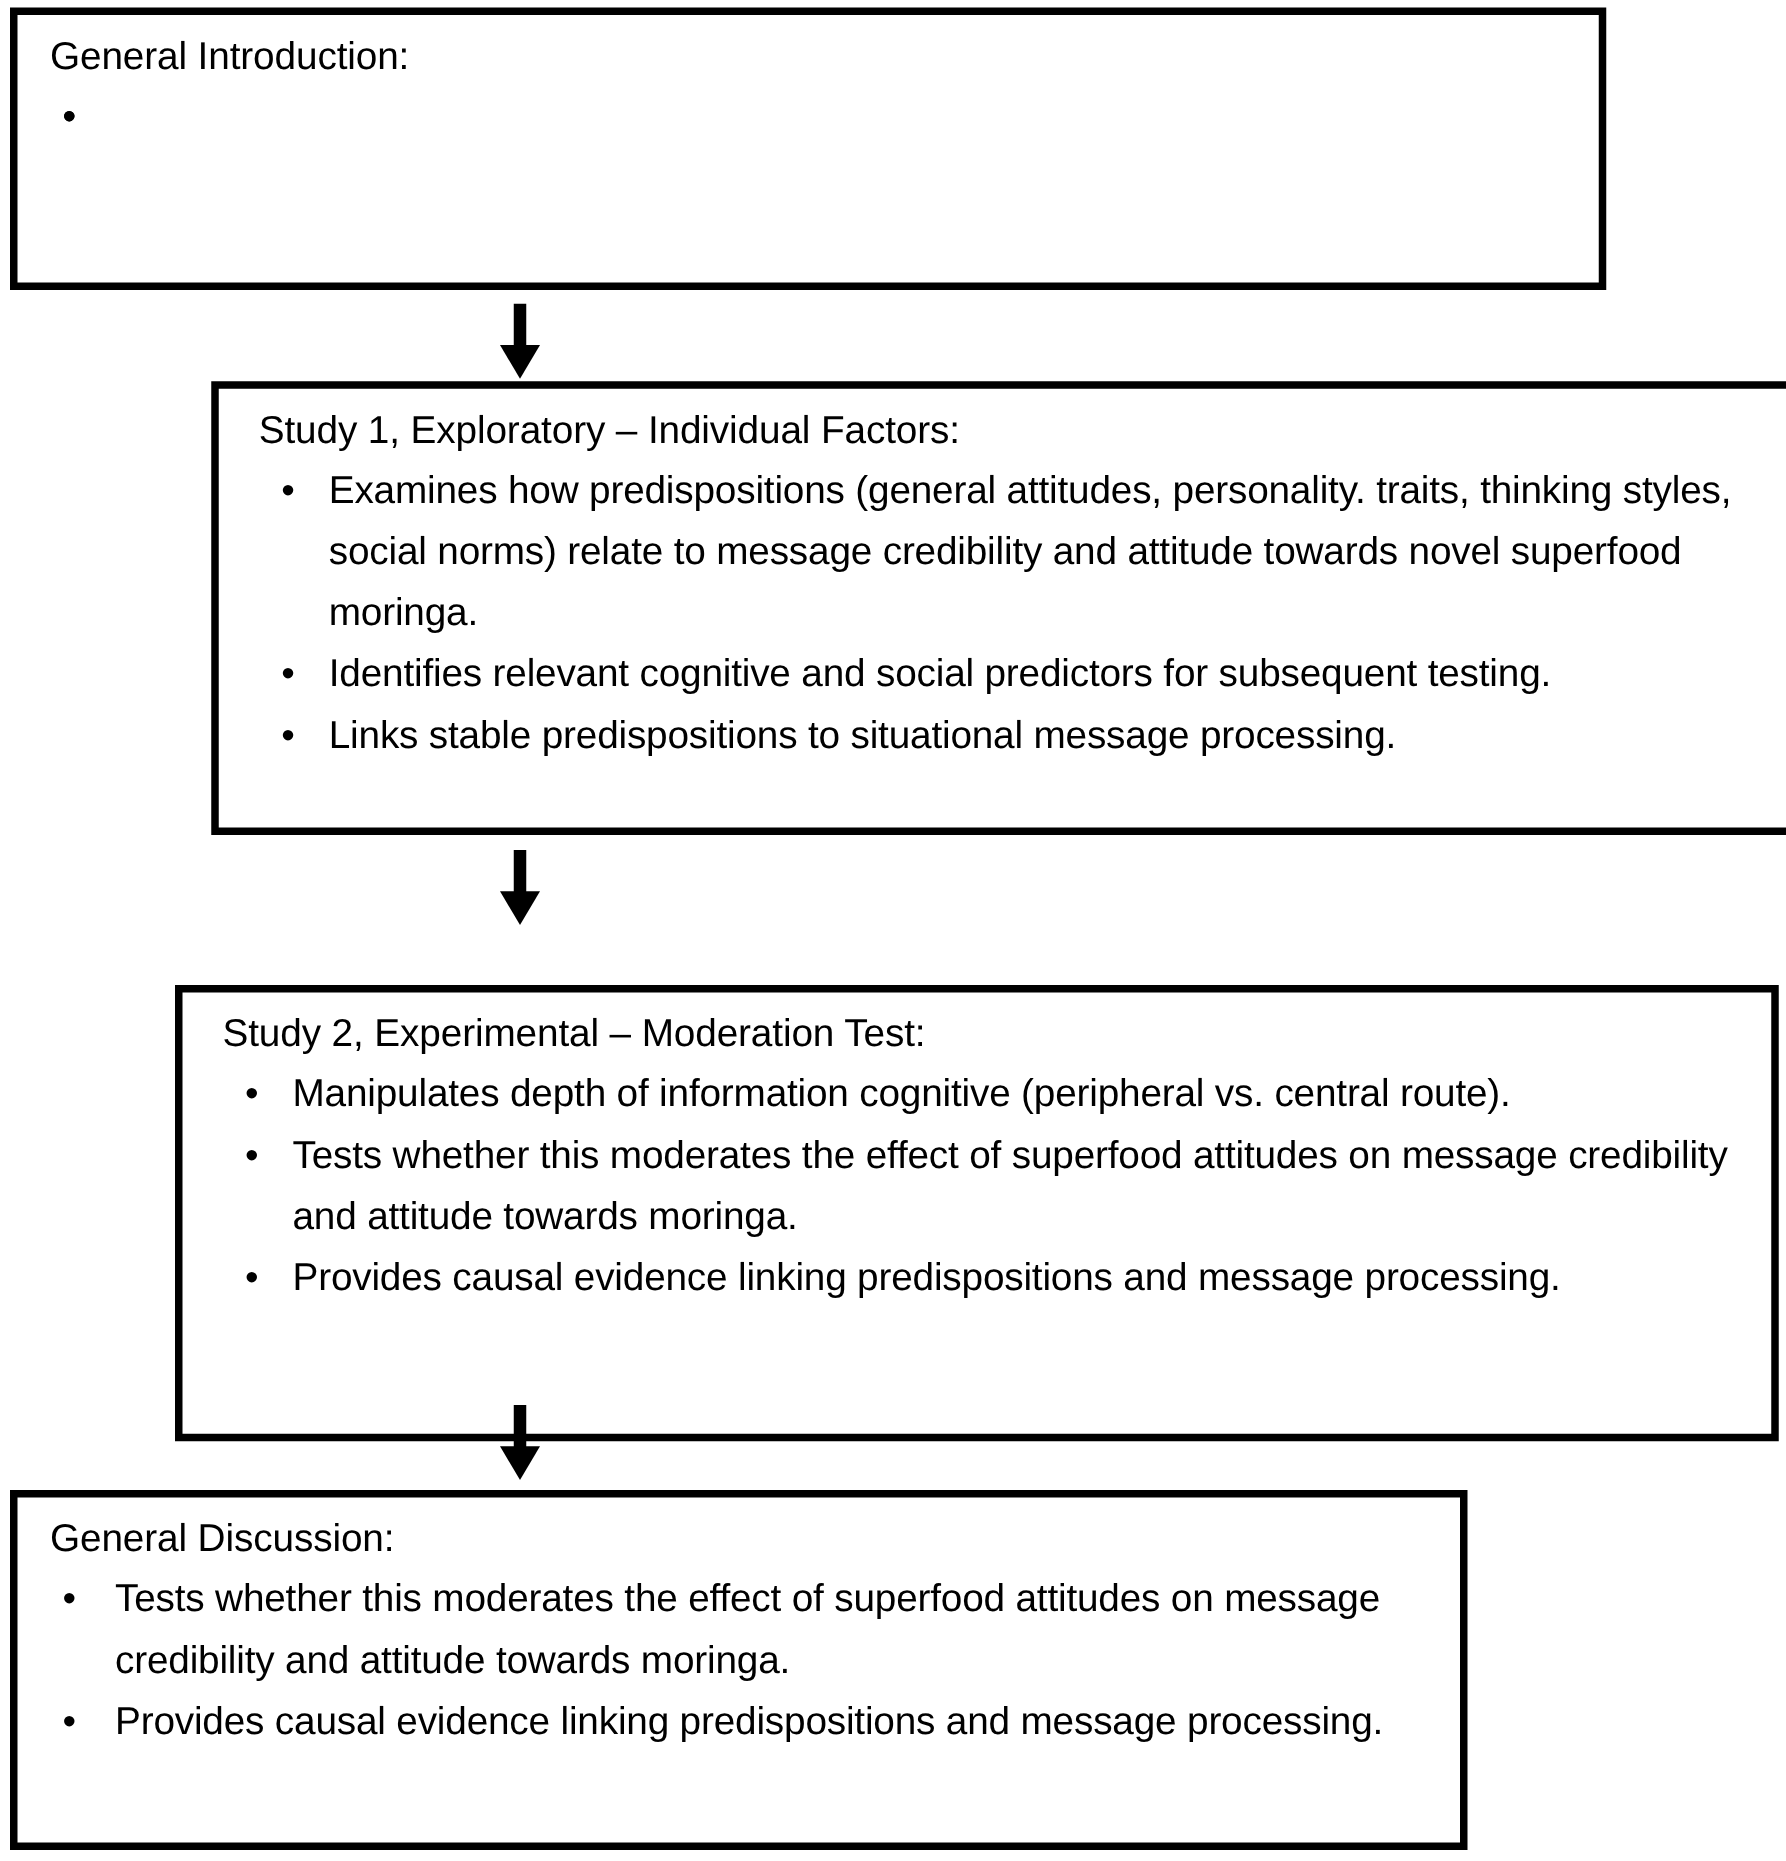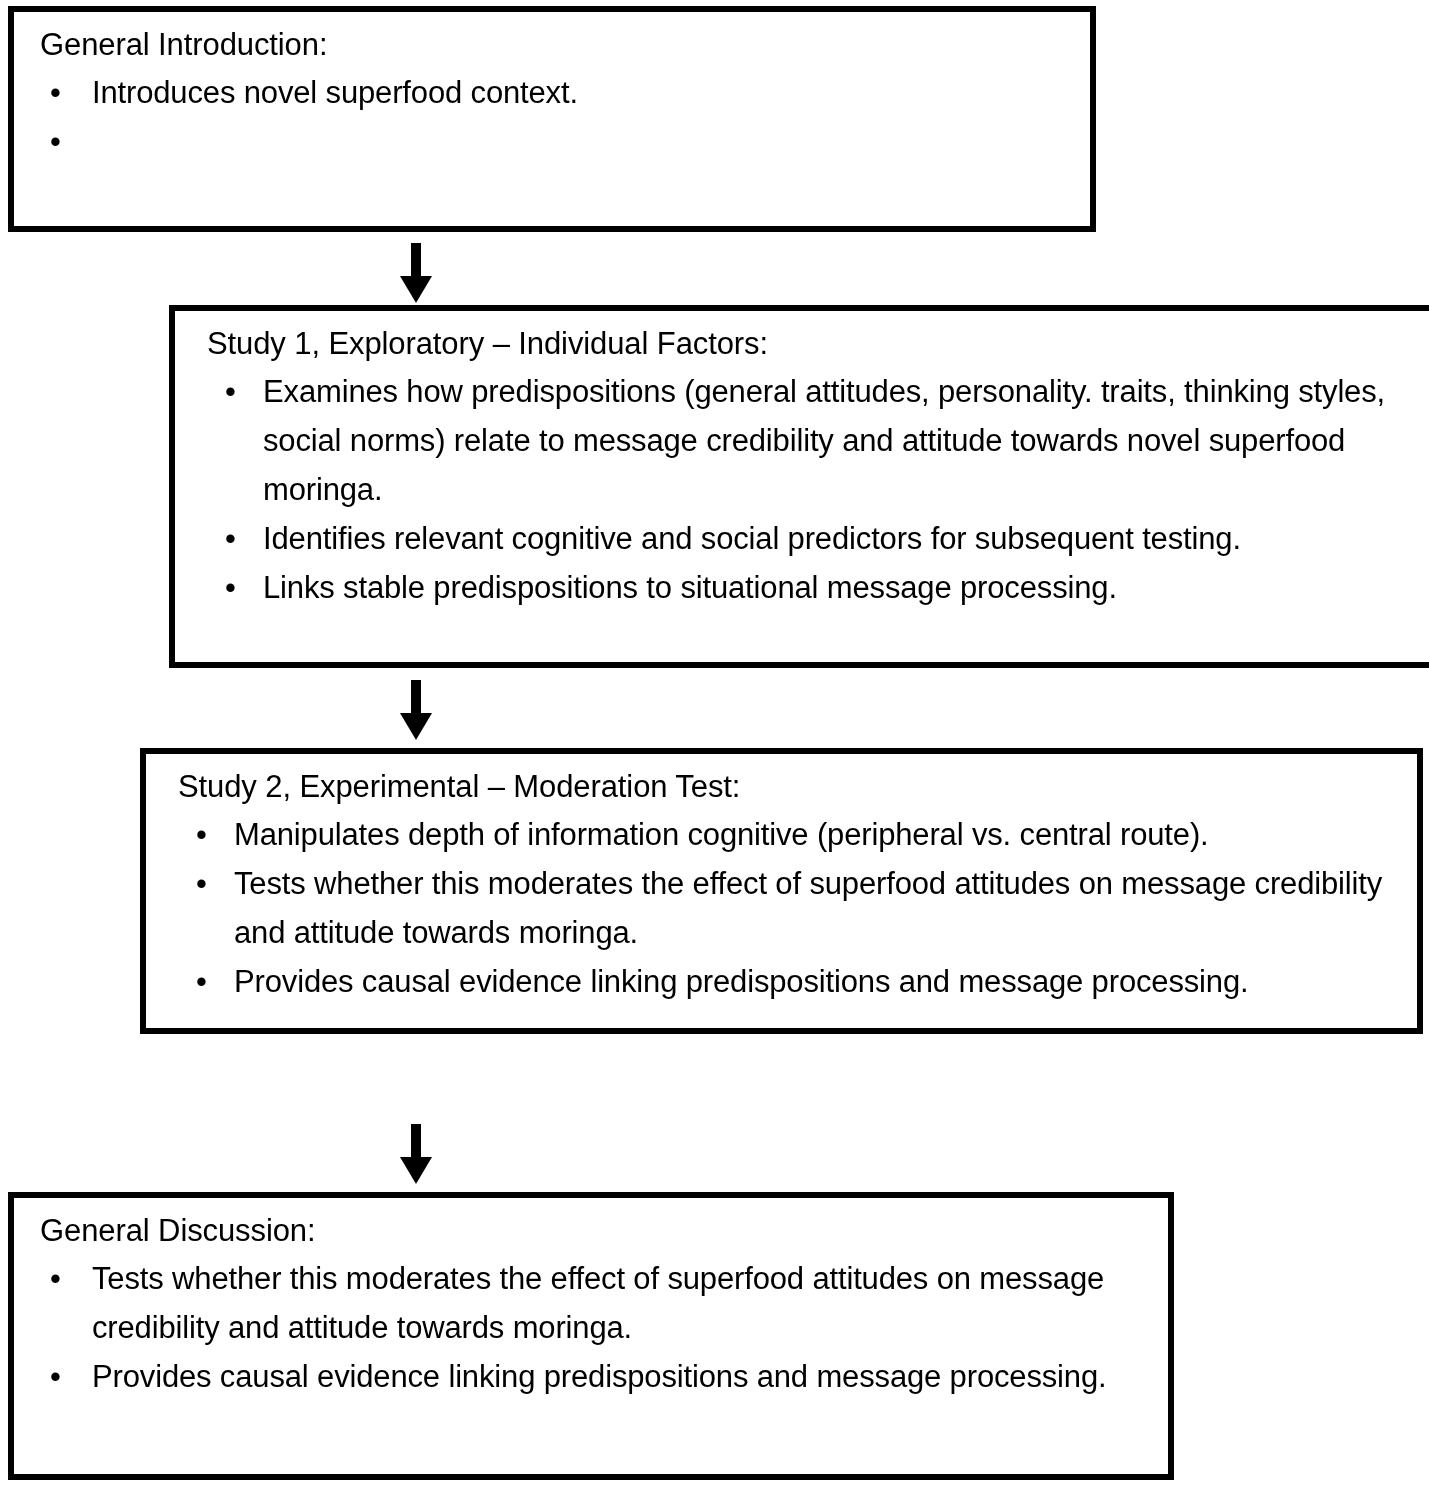--- a/index.html
+++ b/index.html
@@ -50,37 +50,37 @@
     position: absolute;
     left: 10px;
     top: 0;
     font-size: 31px;
     line-height: 49px;
   }
   
   #box-intro {
     left: 8px;
     top: 6px;
-    width: 1088px;
+    width: 1277px;
     height: 226px;
   }
   
   #box-study1 {
     left: 140px;
     top: 305px;
     width: 1283px;
     height: 363px;
     margin-left: 29px;
   }
   
   #box-study2 {
     left: 140px;
-    top: 748px;
+    top: 788px;
     width: 1283px;
-    height: 286px;
+    height: 365px;
   }
   
   #box-discussion {
     left: 8px;
     top: 1192px;
     width: 1166px;
     height: 288px;
   }
   .indent-deep .box-inner {
     padding-left: 32px;
@@ -123,21 +123,20 @@
 <body>
 
 <div id="flow-root">
 
   <div class="flow-box" id="box-intro">
     <div class="box-inner">
       <div class="box-title">General Introduction:</div>
       <ul class="bullet-list">
         <li class="bullet-item">
           <span class="bullet-dot">•</span>
-          <span>Introduces novel superfood context.</span>
         </li>
         <li class="bullet-item">
           <span class="bullet-dot">•</span>
         </li>
       </ul>
     </div>
   </div>
 
   <div class="flow-arrow" id="arrow-1">
     <div class="shaft"></div>

